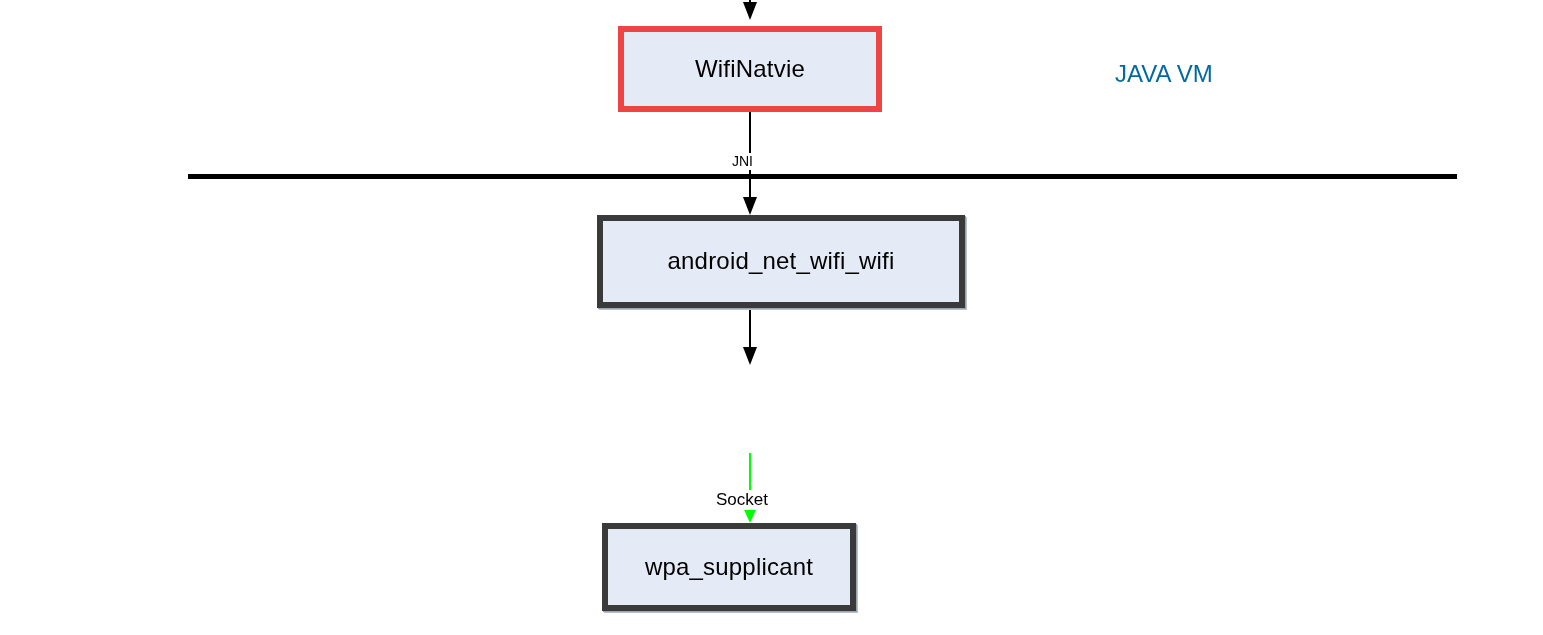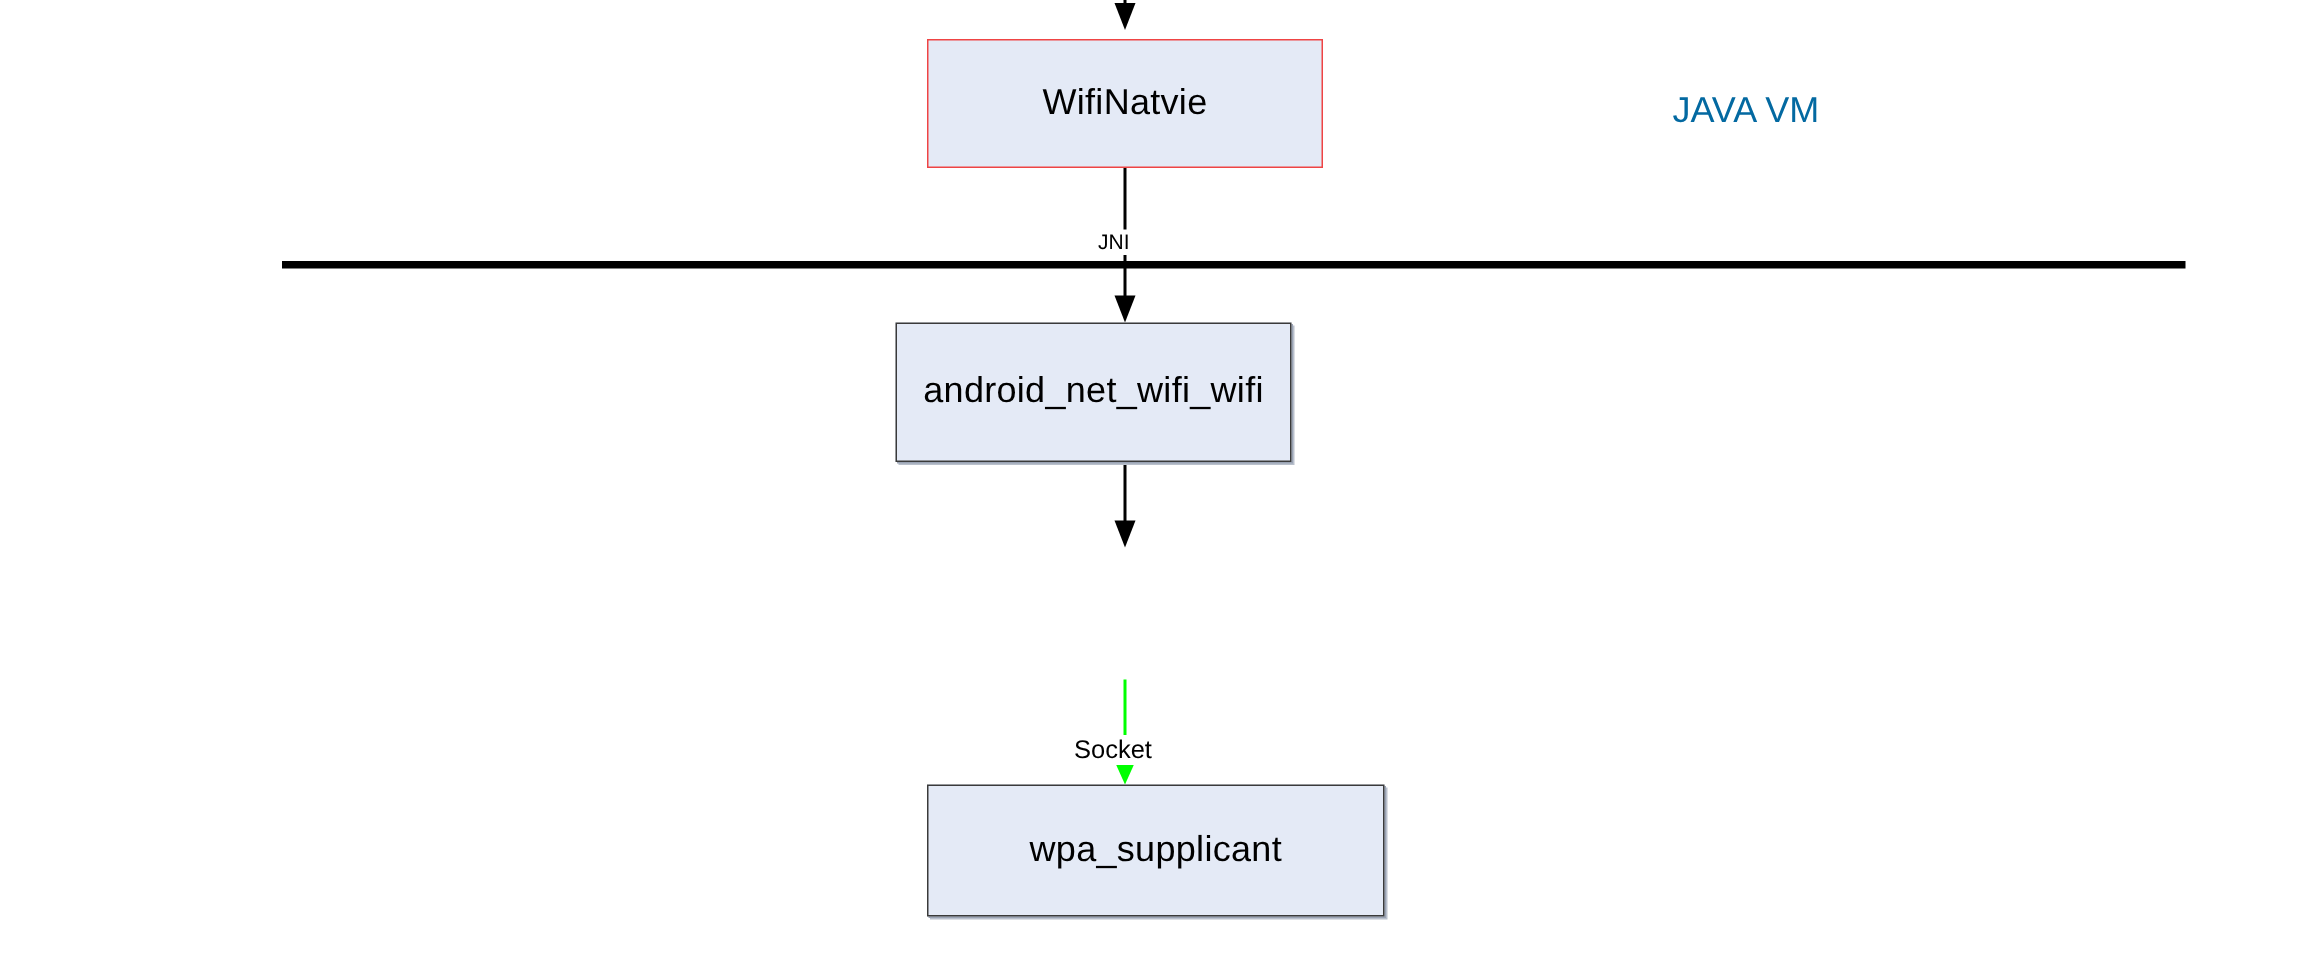--- a/index.html
+++ b/index.html
@@ -17,40 +17,40 @@
     height: 635px;
     background: #ffffff;
     overflow: hidden;
   }
 
   
   .node {
     position: absolute;
     box-sizing: border-box;
     background: #e4eaf6;
-    border: 1px solid #ef4444;
+    border: 6px solid #ef4444;
     display: flex;
     align-items: center;
     justify-content: center;
     color: #000000;
     font-size: 24px;
     line-height: 1.1;
     letter-spacing: 0.2px;
     white-space: nowrap;
     z-index: 4;
   }
   .node.shadowed {
     border-color: #3a3a3a;
     box-shadow: 1px 1px 0 0 #9aa3b4, 2px 2px 0 0 #b9c0cc;
   }
 
   #node-wifinative { left: 618px; top: 26px;  width: 264px; height: 86px;  }
-  #node-jni-layer  { left: 597px; top: 215px; width: 264px; height: 93px;  }
+  #node-jni-layer  { left: 597px; top: 215px; width: 368px; height: 93px;  }
   #node-wifi       { left: 618px; top: 365px; width: 264px; height: 88px;  }
-  #node-wpa        { left: 618px; top: 523px; width: 305px; height: 88px;  }
+  #node-wpa        { left: 602px; top: 523px; width: 254px; height: 88px;  }
 
   
   .free-label {
     position: absolute;
     color: #0369a1;
     font-size: 24px;
     white-space: nowrap;
     z-index: 5;
   }
   #label-javavm { left: 1115px; top: 60px; }

